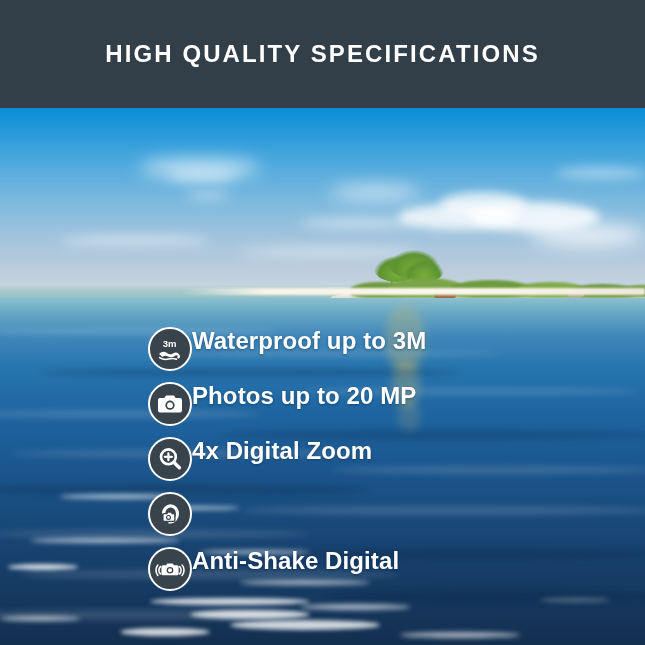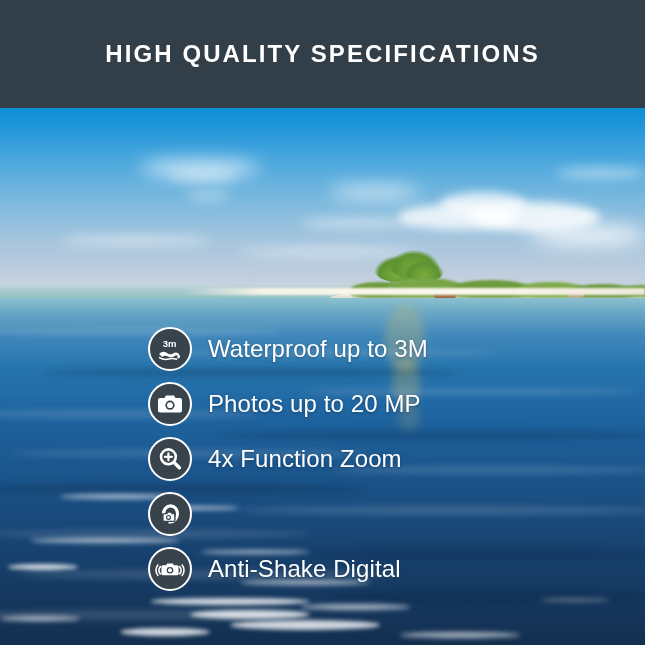--- a/index.html
+++ b/index.html
@@ -180,45 +180,44 @@
 
   
   .features {
     position: absolute;
     left: 148px;
     top: 327px;
     z-index: 30;
   }
   .feature-row {
     display: flex;
-    align-items: center;
+    align-items: flex-start;
     height: 44px;
     margin-bottom: 11px;
   }
   .feature-row:last-child { margin-bottom: 0; }
 
   .feature-icon {
     width: 44px;
     height: 44px;
     border-radius: 50%;
     background: #39434b;
     border: 2px solid #ffffff;
     box-sizing: border-box;
     flex: 0 0 44px;
     display: flex;
     align-items: center;
     justify-content: center;
   }
   .feature-icon svg { display: block; }
 
   .feature-label {
-    margin-left: 16px;
     color: #ffffff;
     font-size: 24px;
-    font-weight: normal;
+    font-weight: bold;
     letter-spacing: 0.1px;
     white-space: nowrap;
     text-shadow: 0 1px 3px rgba(8,30,55,0.45);
     font-family: "Liberation Sans", sans-serif;
   }
 </style>
 </head>
 <body>
 
 <div class="poster">
@@ -333,21 +332,21 @@
     </div>
 
     <div class="feature-row">
       <div class="feature-icon">
         <svg width="28" height="28" viewBox="0 0 28 28">
           <circle cx="12.4" cy="11.8" r="7.4" fill="none" stroke="#ffffff" stroke-width="2.6"></circle>
           <path d="M12.4 8.3 v7 M8.9 11.8 h7" stroke="#ffffff" stroke-width="2.2" stroke-linecap="round"></path>
           <path d="M17.8 17.2 L23.4 22.8" stroke="#ffffff" stroke-width="3.4" stroke-linecap="round"></path>
         </svg>
       </div>
-      <div class="feature-label">4x Function Zoom</div>
+      <div class="feature-label">4x Digital Zoom</div>
     </div>
 
     <div class="feature-row">
       <div class="feature-icon">
         <svg width="28" height="28" viewBox="0 0 28 28">
           <path d="M14.6 4.2 a8.4 9.6 0 0 1 8.4 9.6 a8.4 9.6 0 0 1 -8.4 9.6 h-2.2 v-3.2 h2.2
                    a5.4 6.4 0 0 0 5.4 -6.4 a5.4 6.4 0 0 0 -5.4 -6.4 a5.4 6.4 0 0 0 -5.4 6.4 h-3.2
                    a8.4 9.6 0 0 1 8.6 -9.6 z" fill="#ffffff"></path>
           <path d="M8.2 13.6 h2.6 l1 -1.6 h3.4 l1 1.6 h1.4 a1.3 1.3 0 0 1 1.3 1.3 v5.2
                    a1.3 1.3 0 0 1 -1.3 1.3 h-9.4 a1.3 1.3 0 0 1 -1.3 -1.3 v-5.2 a1.3 1.3 0 0 1 1.3 -1.3 z" fill="#ffffff" stroke="#39434b" stroke-width="1.4" stroke-linejoin="round"></path>

